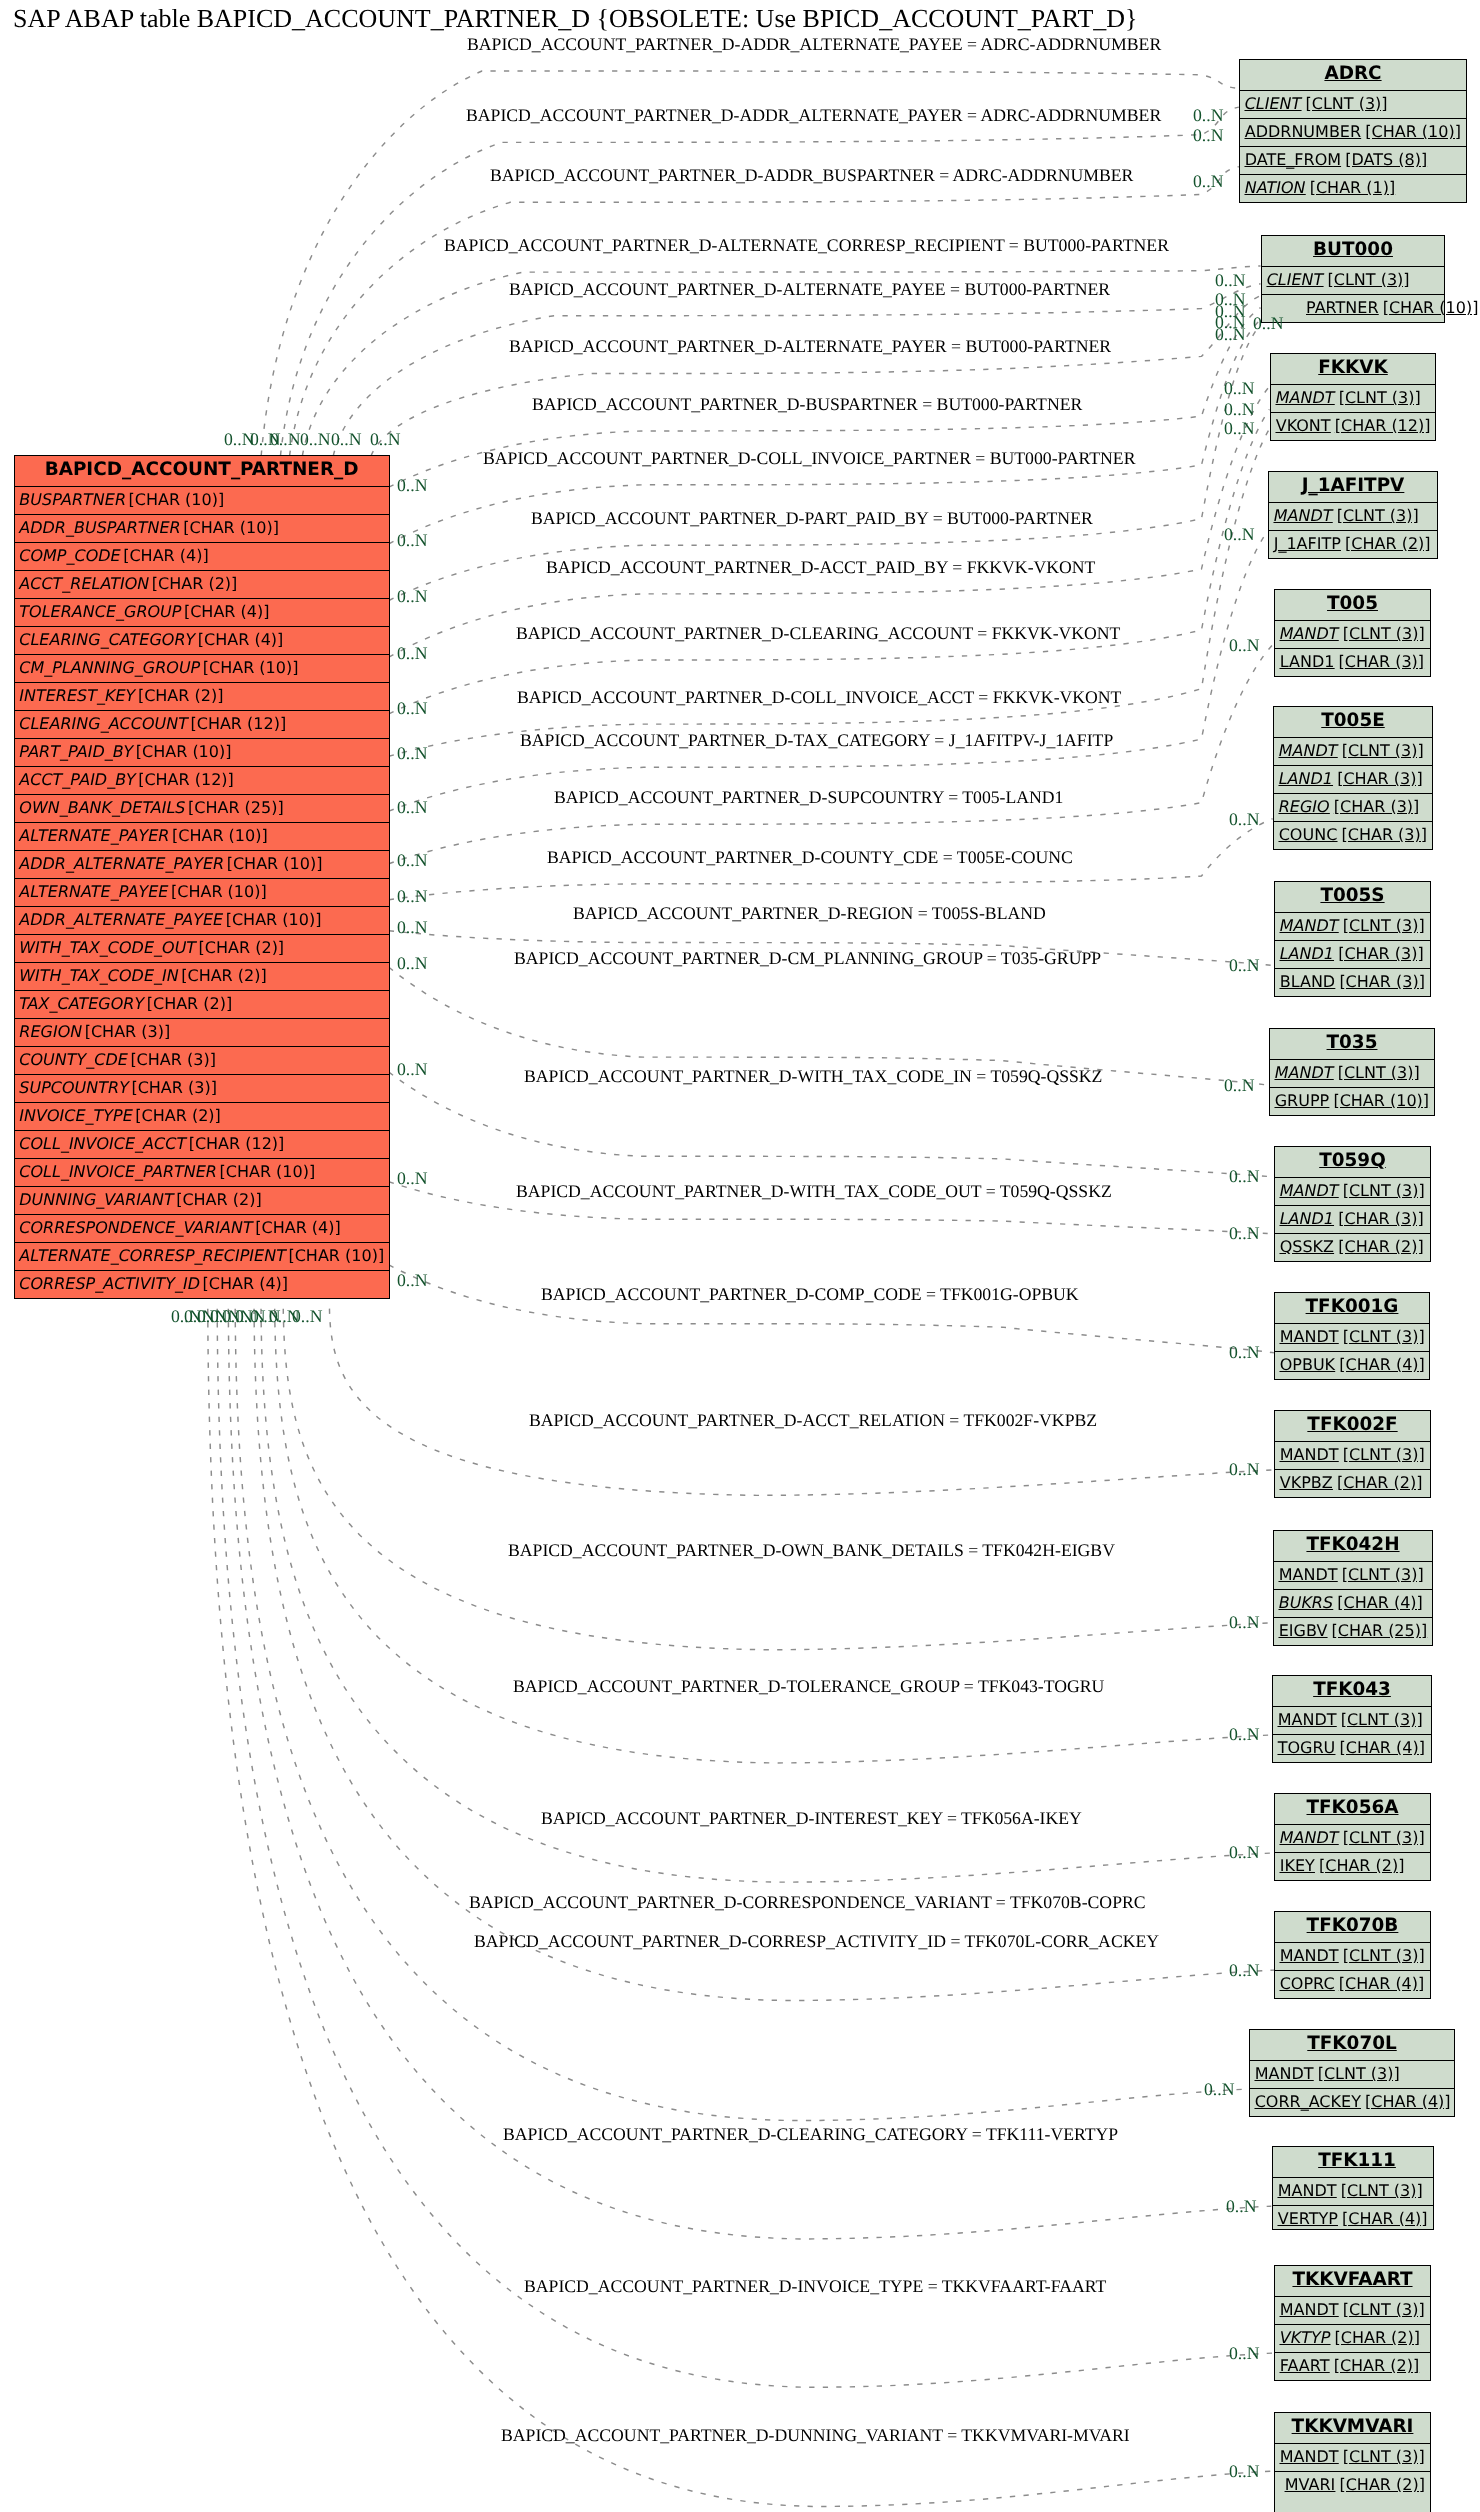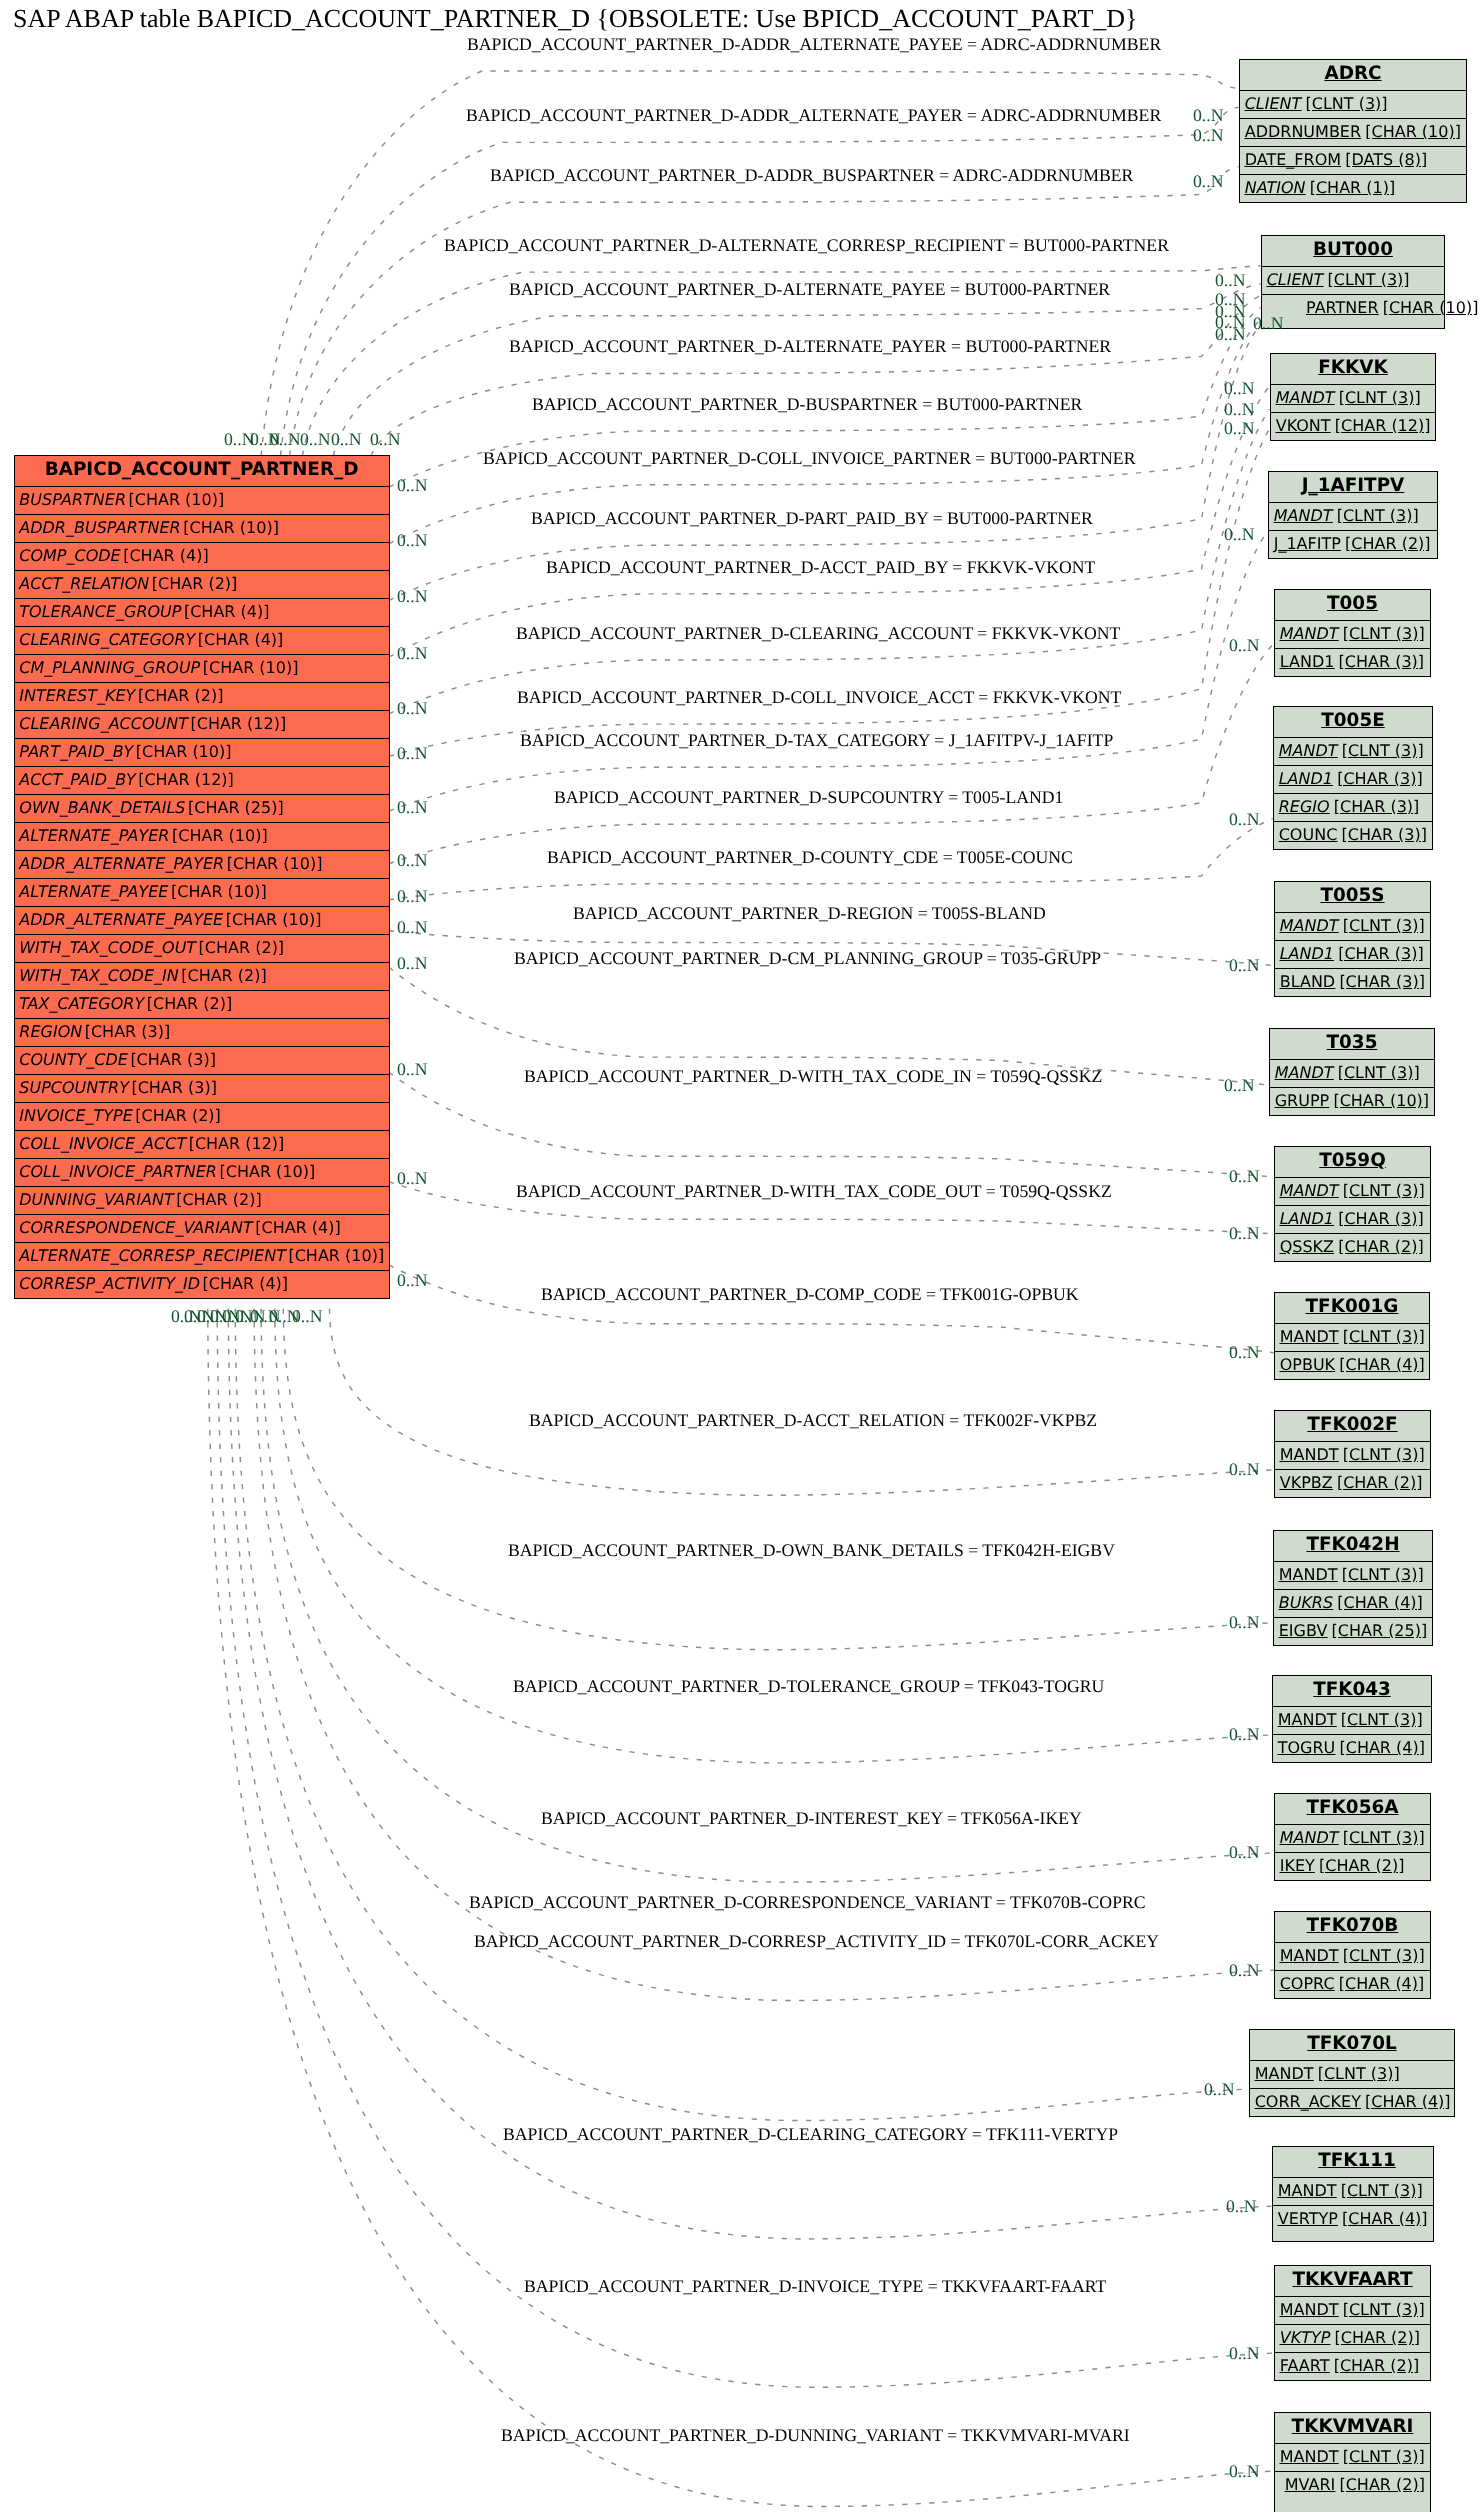--- a/index.html
+++ b/index.html
@@ -96,21 +96,21 @@
 <div class="ent ref" style="left:1239px;top:59px;width:228px;">
 <div class="hdr" style="height:30px;line-height:27px;">ADRC</div>
 <div class="row" style="height:28px;line-height:25px;"><span class="key">CLIENT</span><span class="gap"> </span><span>[CLNT (3)]</span></div>
 <div class="row" style="height:28px;line-height:25px;"><span class="nonkey">ADDRNUMBER</span><span class="gap"> </span><span>[CHAR (10)]</span></div>
 <div class="row" style="height:28px;line-height:25px;"><span class="nonkey">DATE_FROM</span><span class="gap"> </span><span>[DATS (8)]</span></div>
 <div class="row" style="height:28px;line-height:25px;"><span class="key">NATION</span><span class="gap"> </span><span>[CHAR (1)]</span></div>
 </div>
 <div class="ent ref" style="left:1261px;top:235px;width:184px;">
 <div class="hdr" style="height:30px;line-height:27px;">BUT000</div>
 <div class="row" style="height:28px;line-height:25px;"><span class="key">CLIENT</span><span class="gap"> </span><span>[CLNT (3)]</span></div>
-<div class="row" style="height:34px;line-height:25px;padding-left:44px;"><span class="nonkey">PARTNER</span><span class="gap"> </span><span>[CHAR (10)]</span></div>
+<div class="row" style="height:28px;line-height:25px;padding-left:44px;"><span class="nonkey">PARTNER</span><span class="gap"> </span><span>[CHAR (10)]</span></div>
 </div>
 <div class="ent ref" style="left:1270px;top:353px;width:166px;">
 <div class="hdr" style="height:30px;line-height:27px;">FKKVK</div>
 <div class="row" style="height:28px;line-height:25px;"><span class="key">MANDT</span><span class="gap"> </span><span>[CLNT (3)]</span></div>
 <div class="row" style="height:28px;line-height:25px;"><span class="nonkey">VKONT</span><span class="gap"> </span><span>[CHAR (12)]</span></div>
 </div>
 <div class="ent ref" style="left:1268px;top:471px;width:170px;">
 <div class="hdr" style="height:30px;line-height:27px;">J_1AFITPV</div>
 <div class="row" style="height:28px;line-height:25px;"><span class="key">MANDT</span><span class="gap"> </span><span>[CLNT (3)]</span></div>
 <div class="row" style="height:28px;line-height:25px;"><span class="nonkey">J_1AFITP</span><span class="gap"> </span><span>[CHAR (2)]</span></div>
@@ -176,21 +176,21 @@
 <div class="row" style="height:28px;line-height:25px;"><span class="nonkey">COPRC</span><span class="gap"> </span><span>[CHAR (4)]</span></div>
 </div>
 <div class="ent ref" style="left:1249px;top:2029px;width:206px;">
 <div class="hdr" style="height:30px;line-height:27px;">TFK070L</div>
 <div class="row" style="height:28px;line-height:25px;"><span class="nonkey">MANDT</span><span class="gap"> </span><span>[CLNT (3)]</span></div>
 <div class="row" style="height:28px;line-height:25px;"><span class="nonkey">CORR_ACKEY</span><span class="gap"> </span><span>[CHAR (4)]</span></div>
 </div>
 <div class="ent ref" style="left:1272px;top:2146px;width:162px;">
 <div class="hdr" style="height:30px;line-height:27px;margin-left:8px;">TFK111</div>
 <div class="row" style="height:28px;line-height:25px;"><span class="nonkey">MANDT</span><span class="gap"> </span><span>[CLNT (3)]</span></div>
-<div class="row" style="height:36px;line-height:25px;"><span class="nonkey">VERTYP</span><span class="gap"> </span><span>[CHAR (4)]</span></div>
+<div class="row" style="height:24px;line-height:25px;"><span class="nonkey">VERTYP</span><span class="gap"> </span><span>[CHAR (4)]</span></div>
 </div>
 <div class="ent ref" style="left:1274px;top:2265px;width:157px;">
 <div class="hdr" style="height:30px;line-height:27px;">TKKVFAART</div>
 <div class="row" style="height:28px;line-height:25px;"><span class="nonkey">MANDT</span><span class="gap"> </span><span>[CLNT (3)]</span></div>
 <div class="row" style="height:28px;line-height:25px;"><span class="key">VKTYP</span><span class="gap"> </span><span>[CHAR (2)]</span></div>
 <div class="row" style="height:28px;line-height:25px;"><span class="nonkey">FAART</span><span class="gap"> </span><span>[CHAR (2)]</span></div>
 </div>
 <div class="ent ref" style="left:1274px;top:2412px;width:157px;">
 <div class="hdr" style="height:30px;line-height:27px;">TKKVMVARI</div>
 <div class="row" style="height:28px;line-height:25px;"><span class="nonkey">MANDT</span><span class="gap"> </span><span>[CLNT (3)]</span></div>

